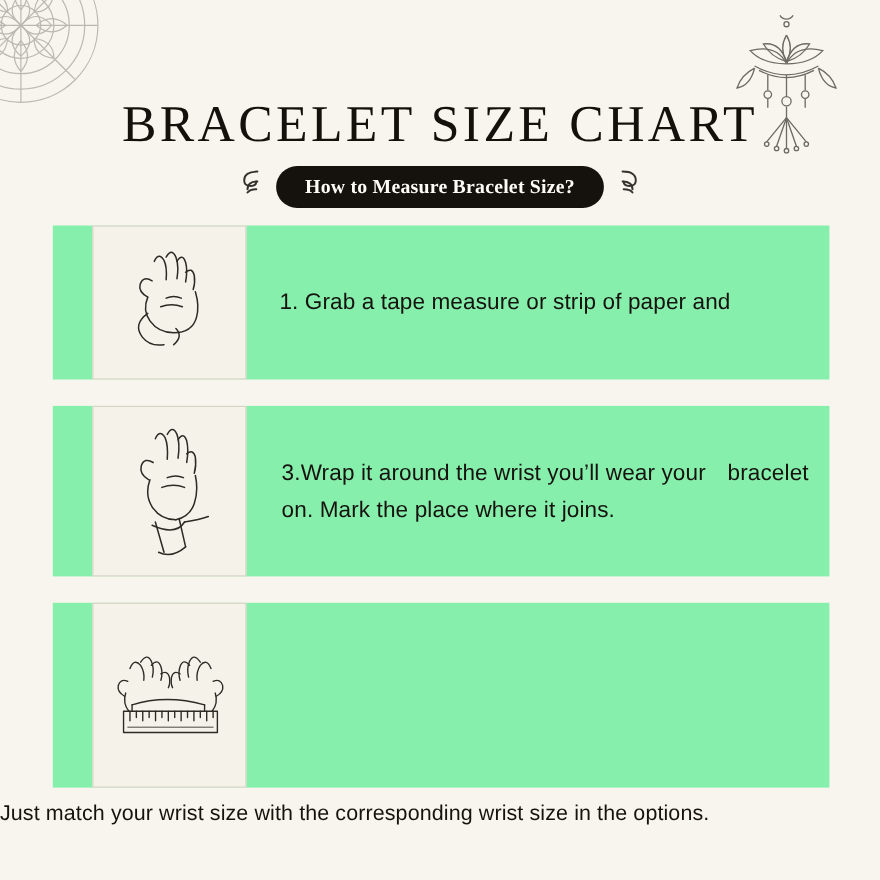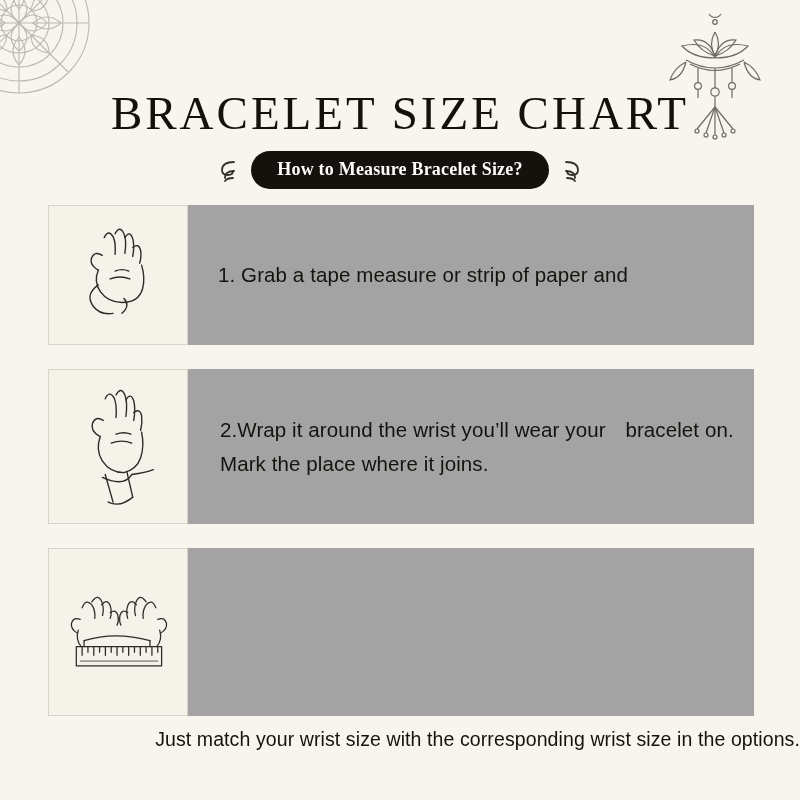--- a/index.html
+++ b/index.html
@@ -54,21 +54,20 @@
     font-weight: 400;
     color: #14110d;
     line-height: 1;
     margin: 0;
     white-space: nowrap;
   }
 
   .subtitle-row {
     margin-top: 14px;
     display: flex;
-    align-items: center;
     justify-content: center;
     gap: 12px;
   }
   .pill {
     background: #15120e;
     color: #fdfcf7;
     border-radius: 22px;
     padding: 8px 26px 9px 26px;
     font-family: "Liberation Serif", serif;
     font-size: 18px;
@@ -86,22 +85,23 @@
   .steps {
     position: absolute;
     top: 205px;
     left: 48px;
     width: 706px;
   }
   .step {
     position: relative;
     display: flex;
     align-items: stretch;
-    background: #a3a3a3;
+    background: #86efac;
     margin-bottom: 24px;
+    padding-left: 36px;
   }
   .step-figure {
     width: 140px;
     min-width: 140px;
     background: #f5f2ea;
     border: 1px solid #d8d3c6;
     box-sizing: border-box;
     display: flex;
     align-items: center;
     justify-content: center;
@@ -122,21 +122,21 @@
 
   .step1 .step-text { padding-left: 30px; }
   .step1 .indent { display: block; }
 
   
   .footer {
     position: absolute;
     left: 0;
     top: 728px;
     width: 800px;
-    text-align: right;
+    text-align: left;
     font-size: 19.5px;
     color: #16130f;
     letter-spacing: .1px;
   }
 
   svg { display: block; }
 </style>
 </head>
 <body>
 
@@ -296,21 +296,21 @@
             <path d="M69 90 l6 26"></path>
             <path d="M50 121 q12 6 25 -5"></path>
             <path d="M44 96 q22 10 30 -3"></path>
             <path d="M74 93 q14 -2 22 -5"></path>
           </g>
         </svg>
       </span>
     </div>
     <div class="step-text">
       <span>
-        <span class="indent">2.Wrap it around the wrist you’ll wear your</span>
+        <span class="indent">3.Wrap it around the wrist you’ll wear your</span>
         <span class="indent" style="padding-left:14px;">bracelet on. Mark the place where it joins.</span>
       </span>
     </div>
   </div>
 
   <div class="step step3">
     <div class="step-figure">
       <span>
         <svg viewBox="0 0 130 130" width="126" height="126">
           <g fill="none" stroke="#2e2a24" stroke-width="1.3" stroke-linecap="round" stroke-linejoin="round">

